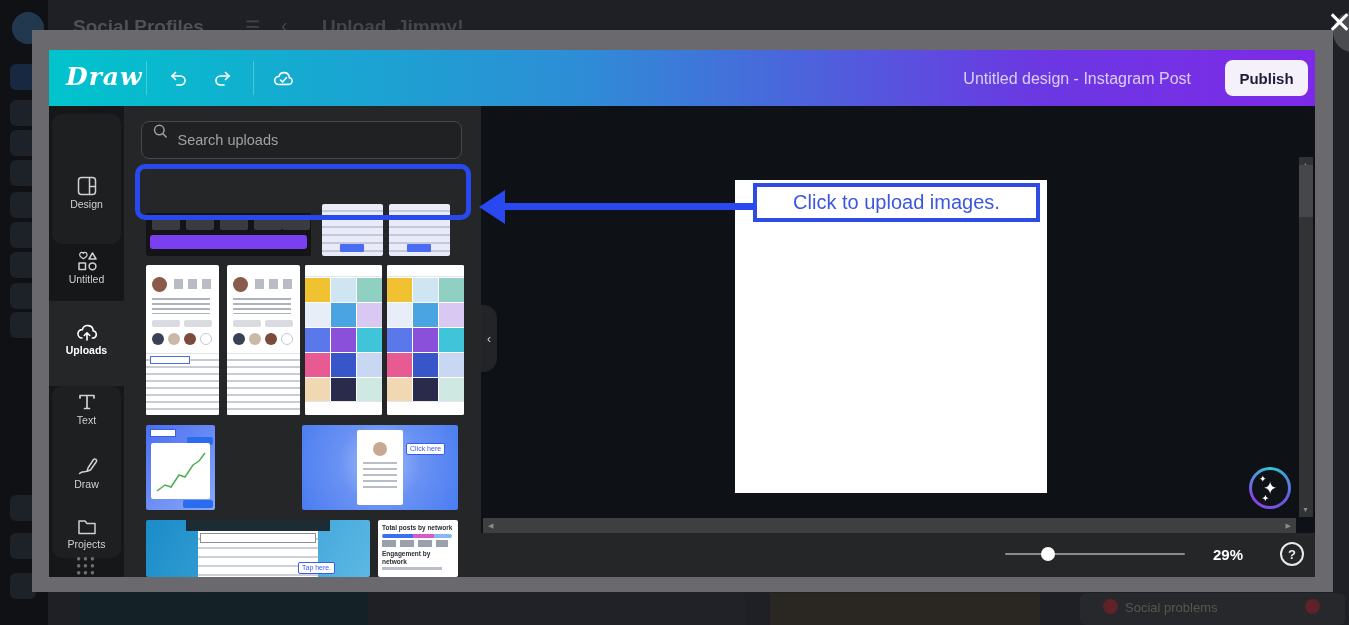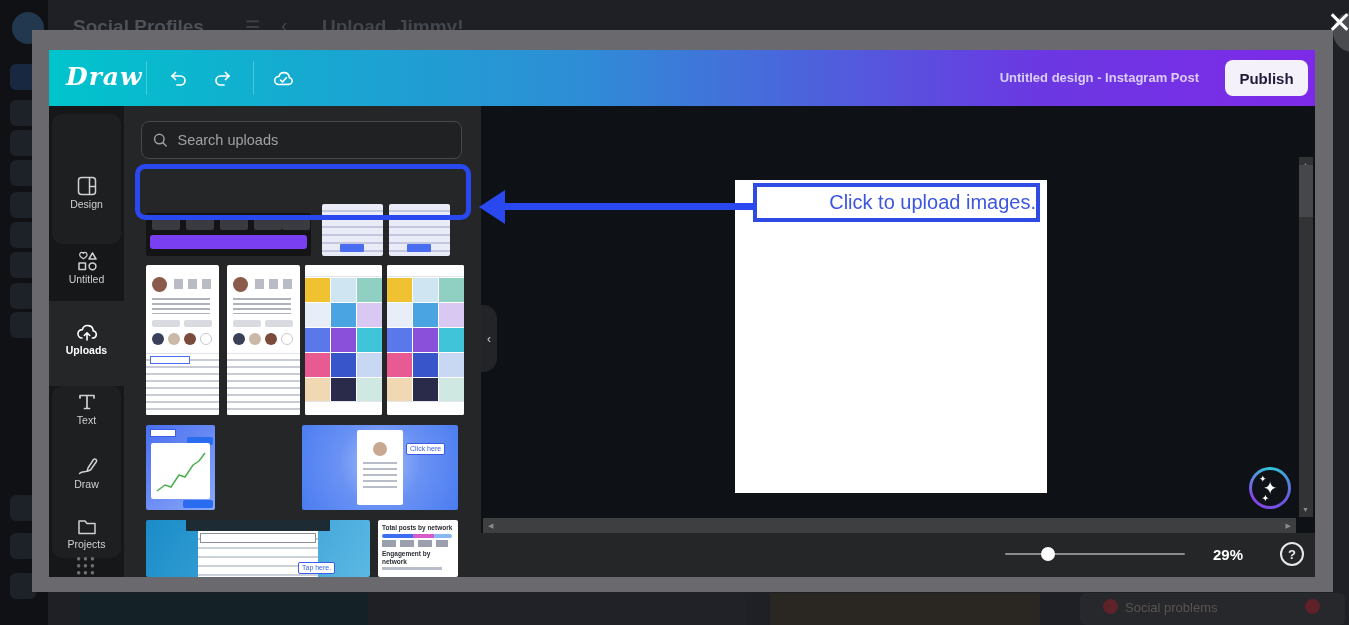--- a/index.html
+++ b/index.html
@@ -33,39 +33,39 @@
 
   
   .topbar { position:absolute; left:0; top:0; width:1266px; height:56px;
     background:linear-gradient(90deg,#00c4cc 0%,#2e8dd6 42%,#6b38e2 78%,#7d2ae8 100%);
     display:flex; align-items:center; }
   .logo { position:absolute; left:17px; top:12px; font-family:"DejaVu Serif", serif;
     font-style:italic; font-weight:700; font-size:25px; color:#fff; letter-spacing:1px; }
   .tb-sep { position:absolute; top:11px; width:1px; height:34px; background:rgba(255,255,255,.25); }
   .tb-ic { position:absolute; top:17px; width:22px; height:22px; }
   .tb-ic svg { display:block; }
-  .doc-title { position:absolute; right:116px; top:20px; font-size:13px; font-weight:700; color:rgba(255,255,255,.75); white-space:nowrap; }
+  .doc-title { position:absolute; right:124px; top:20px; font-size:16px; font-weight:400; color:rgba(255,255,255,.75); white-space:nowrap; }
   .publish { position:absolute; right:7px; top:10px; width:83px; height:36px; border-radius:8px;
     background:#f5f1fb; color:#221a38; font-size:15px; font-weight:600; border:none;
     display:flex; align-items:center; justify-content:center; cursor:pointer; }
 
   
   .rail { position:absolute; left:0; top:56px; width:75px; height:471px; background:#161718; }
   .rail-block { position:absolute; left:3px; width:69px; background:#1e1f21; border-radius:10px; }
   .rail-active { position:absolute; left:0; width:75px; background:#252627; }
   .rail-item { position:absolute; left:0; width:75px; display:flex; flex-direction:column; align-items:center; cursor:pointer; }
   .rail-item .ric { height:24px; display:flex; align-items:center; justify-content:center; color:#cfd0d2; }
   .rail-item .rlb { font-size:10.5px; color:#cfd0d2; }
   .rail-item.on .rlb, .rail-item.on .ric { color:#ffffff; font-weight:600; }
   .apps-dots { position:absolute; left:24px; top:449px; width:27px; color:#6e6f72; font-size:8px; line-height:7px; letter-spacing:2px; text-align:center; }
 
   
   .panel { position:absolute; left:75px; top:56px; width:357px; height:471px; background:#252627; overflow:hidden; }
   .search { position:absolute; left:17px; top:15px; width:321px; height:38px; background:#202122;
-    border:1px solid #47484c; border-radius:8px; display:flex; align-items:center; padding:0 10px; }
+    border:1px solid #47484c; border-radius:8px; display:flex; padding:0 10px; }
   .search input { background:transparent; border:none; outline:none; color:#e8e9ea; font-size:14.5px; width:100%; margin-left:9px; }
   .search input::placeholder { color:#a0a1a4; }
   .hl-box { position:absolute; left:11px; top:58px; width:336px; height:56px; border:5px solid #2a48f0; border-radius:10px; z-index:5; }
   .upload-btn { position:absolute; left:22px; top:66px; width:314px; height:40px; background:#8b3de8;
     border-radius:8px; z-index:6; display:flex; align-items:center; cursor:pointer; }
   .upload-btn .lbl { flex:1; text-align:center; color:#fff; font-size:15px; font-weight:700; }
   .upload-btn .div { width:1px; height:26px; background:rgba(255,255,255,.35); }
   .upload-btn .dots { width:44px; text-align:center; color:#fff; font-size:11px; letter-spacing:1px; }
 
   
@@ -122,21 +122,21 @@
     background:repeating-linear-gradient(90deg,#9aa0ac 0 14px,#fff 14px 18px); }
   .t-stats .tl2 { margin-top:3px; }
   .t-stats .sub { width:60px; height:3px; background:#b9bdc8; margin-top:1px; }
 
   
   .cv-toolbar { position:absolute; left:432px; top:56px; width:834px; height:49px; background:#2b2c2e; border-bottom:1px solid #141518; }
   .cv-title { position:absolute; left:17px; top:17px; font-size:14.5px; font-weight:700; color:#fff; }
   .canvas { position:absolute; left:432px; top:105px; width:834px; height:422px; background:#0e1217; }
   .page { position:absolute; left:254px; top:25px; width:312px; height:313px; background:#ffffff; }
   .tip { position:absolute; left:272px; top:28px; width:287px; height:39px; background:#fff;
-    border:4px solid #2e4cе4; border:4px solid #2e4ce4; display:flex; align-items:center; justify-content:flex-end; z-index:4; }
+    border:4px solid #2e4cе4; border:4px solid #2e4ce4; display:flex; align-items:center; justify-content:center; z-index:4; }
   .tip span { color:#3d56e0; font-size:20px; }
   .arrow-shaft { position:absolute; left:19px; top:48px; width:256px; height:7px; background:#2a48f0; z-index:4; }
   .arrow-head { position:absolute; left:-2px; top:35px; width:0; height:0; z-index:4;
     border-top:17px solid transparent; border-bottom:17px solid transparent; border-right:26px solid #2a48f0; }
   .collapse { position:absolute; left:0; top:150px; width:16px; height:67px; background:#232427;
     border-radius:0 14px 14px 0; display:flex; align-items:center; justify-content:center; cursor:pointer; }
   .collapse span { color:#cfd0d2; font-size:12px; }
   .sparkle { position:absolute; left:768px; top:312px; width:42px; height:42px; border-radius:50%;
     background:conic-gradient(#2ec8d8,#6a5ae0,#8a42e8,#2ec8d8); display:flex; align-items:center; justify-content:center; cursor:pointer; }
   .sparkle .inner { width:36px; height:36px; border-radius:50%; background:#0f1318;

